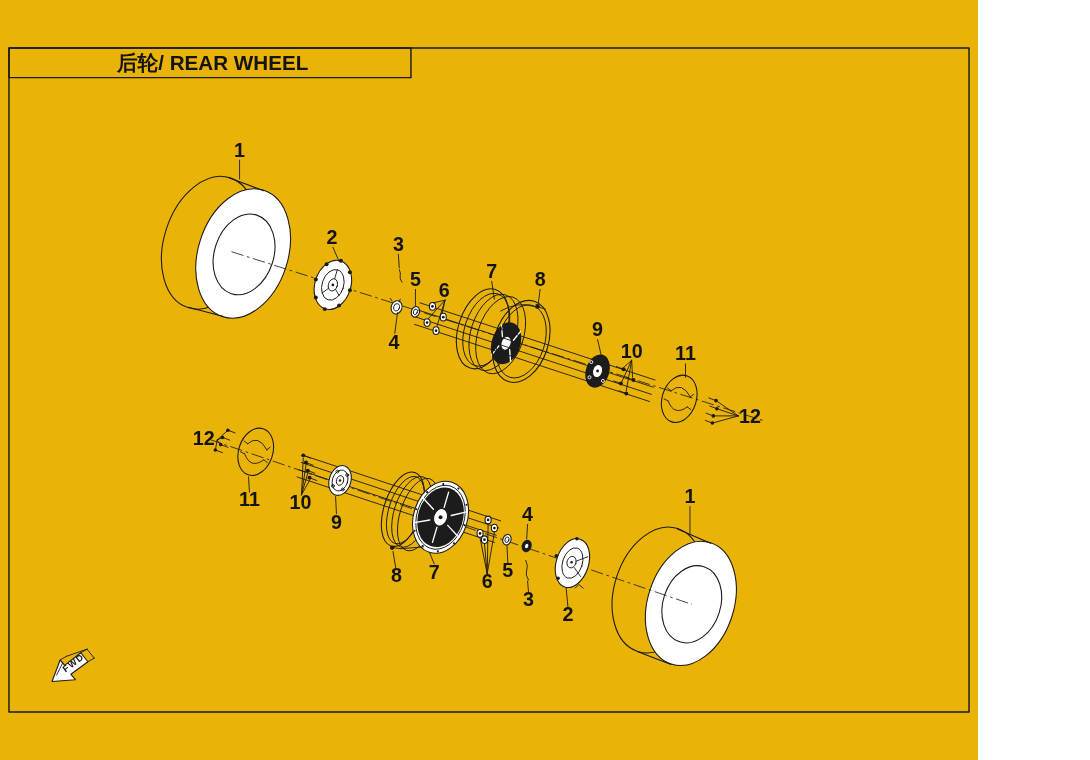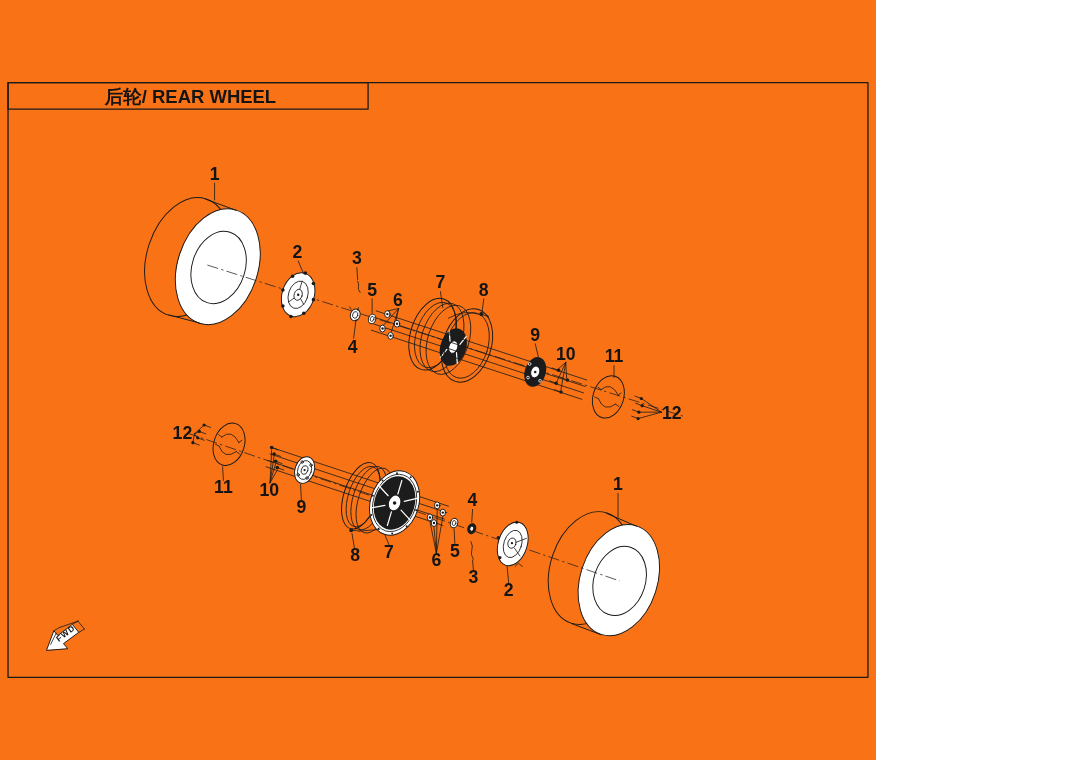--- a/index.html
+++ b/index.html
@@ -1,16 +1,16 @@
 <!DOCTYPE html>
 <html><head>
 <meta charset="utf-8">
 <style>
   html,body{margin:0;padding:0;background:#fff;}
-  .page{position:relative;width:876px;height:760px;background:#f97316;overflow:hidden;}
+  .page{position:relative;width:978px;height:760px;background:#eab308;overflow:hidden;}
   svg{position:absolute;left:0;top:0;width:100%;height:100%;}
   .ln{stroke:#1a1a1a;fill:none;stroke-width:1.2;stroke-linecap:round;stroke-linejoin:round;}
   .thin{stroke-width:1;}
   .thick{stroke-width:1.6;}
   .wfill{fill:#ffffff;}
   .ink{fill:#1a1a1a;stroke:none;}
   .dark{fill:#1c1c1c;}
   .axis{stroke:#1a1a1a;fill:none;stroke-width:0.9;stroke-dasharray:14 4 3 4;}
   .wline{stroke:#ffffff;stroke-width:1.5;fill:none;stroke-linecap:round;}
   text{fill:#141414;font-family:"Liberation Sans","DejaVu Sans",sans-serif;}

